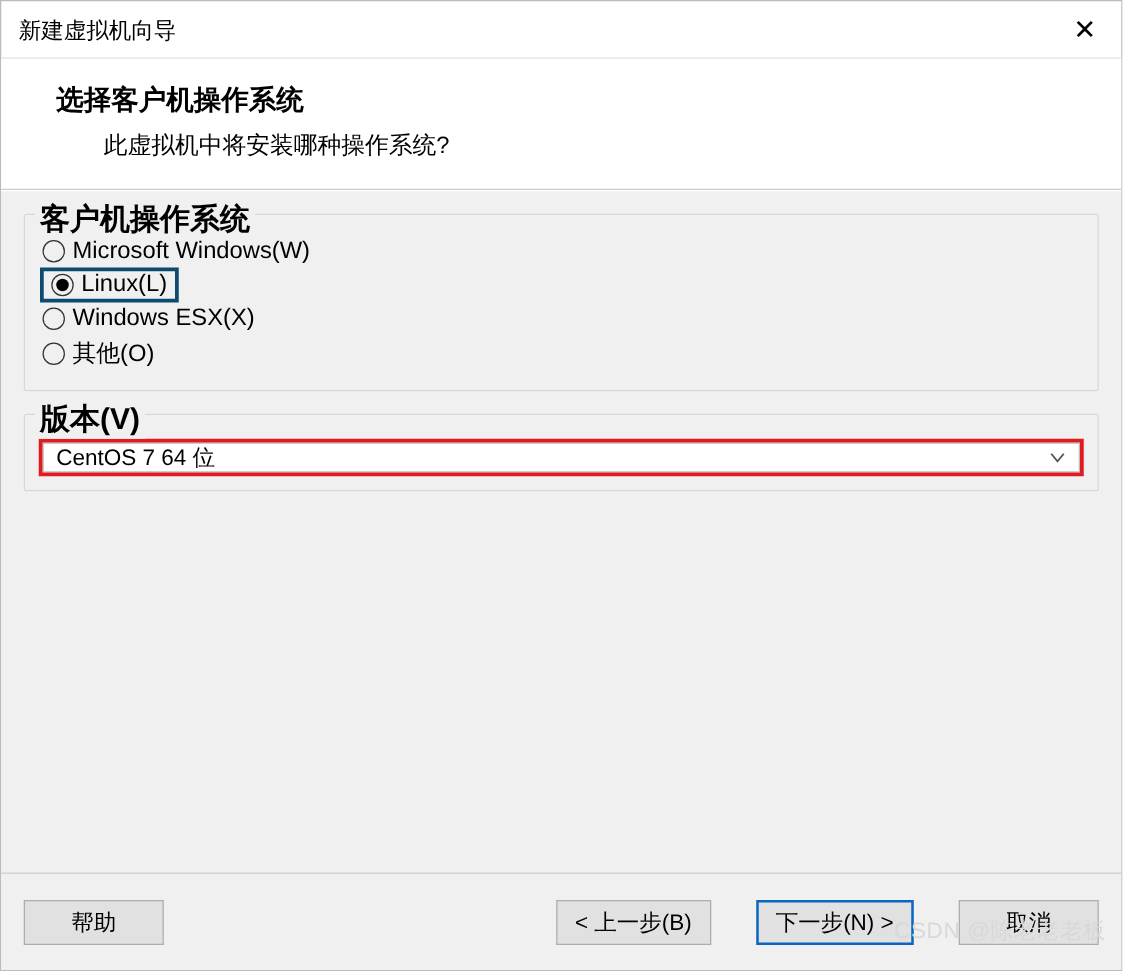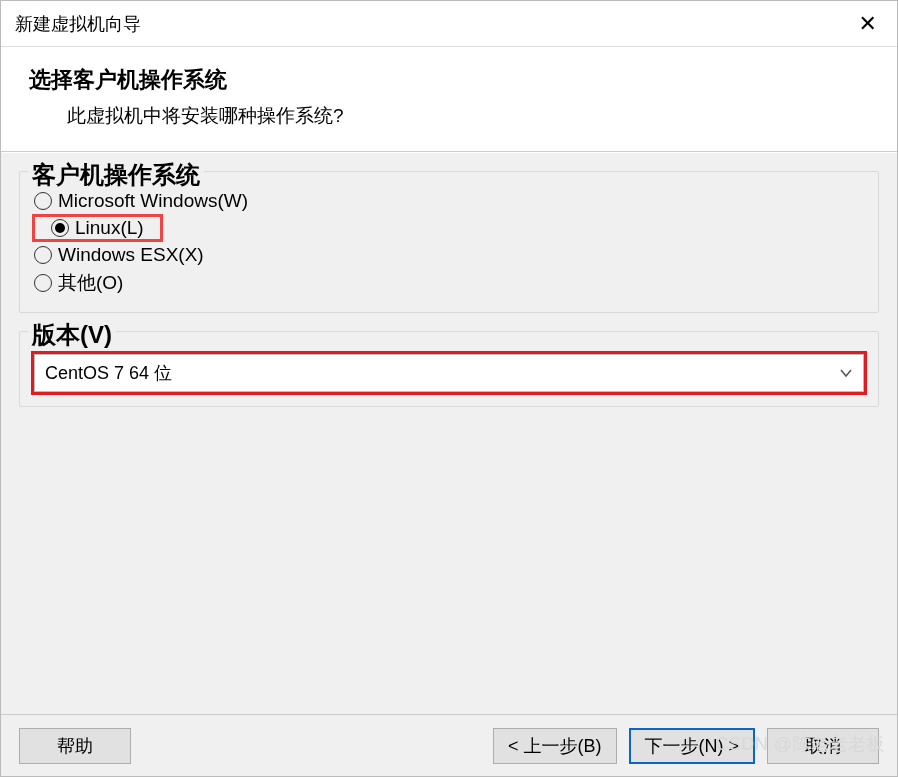--- a/index.html
+++ b/index.html
@@ -31,21 +31,21 @@
       gap: 16px;
     }
     .close-icon {
       font-size: 22px;
       font-family: Arial, sans-serif;
       cursor: pointer;
       padding: 2px 6px;
       line-height: 1;
     }
     .header-block {
-      padding: 18px 0 22px 28px;
+      padding: 18px 0 22px 44px;
       border-bottom: 1px solid #ccc;
       background: #fff;
     }
     .header-title { font-weight: bold; font-size: 22px; }
     .header-sub { font-size: 19px; margin-top: 8px; padding-left: 38px; }
     .body-area {
       flex: 1;
       background: #f0f0f0;
       padding: 18px 18px 0 18px;
       border-top: 1px solid #fff;
@@ -85,49 +85,50 @@
       flex-shrink: 0;
     }
     .radio.selected::after {
       content: "";
       width: 10px; height: 10px;
       background: #000;
       border-radius: 50%;
       display: block;
     }
     .highlight-red {
-      border: 3px solid #ef4444;
-      padding: 0px 16px;
+      border: 3px solid #0c4a6e;
+      padding: 0px 6px;
       margin-left: -2px;
     }
     .select-box {
-      height: 38px;
+      height: 24px;
       background: #fff;
       border: 1px solid #bcbcbc;
       display: flex;
       align-items: center;
       justify-content: space-between;
       padding: 0 10px;
       margin-top: 10px;
       outline: 3px solid #e11b22;
       outline-offset: 0;
       cursor: pointer;
     }
     .chevron-down {
       width: 14px; height: 14px;
       display: inline-block;
     }
     .chevron-down svg { width: 14px; height: 14px; display: block; }
     .footer {
-      height: 62px;
+      height: 78px;
       border-top: 1px solid #ccc;
       background: #f0f0f0;
       display: flex;
       align-items: center;
       padding: 4px 18px;
+      gap: 24px;
     }
     .footer-spacer { flex: 1; }
     .btn {
       height: 36px;
       min-width: 112px;
       padding: 0 14px;
       background: #e1e1e1;
       border: 1px solid #adadad;
       font-size: 18px;
       font-family: inherit;

